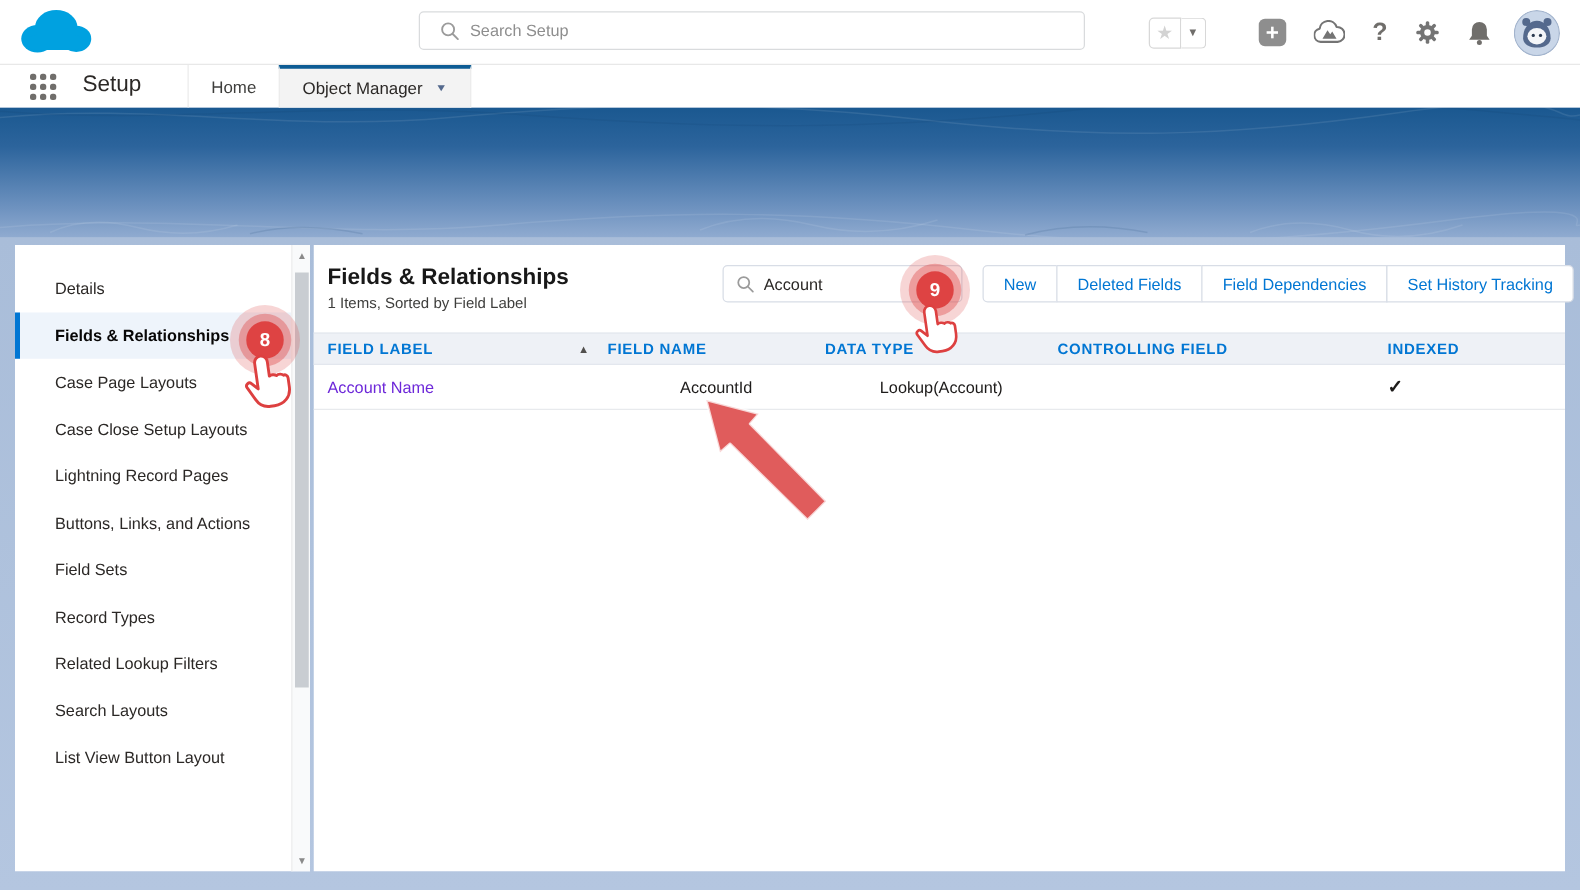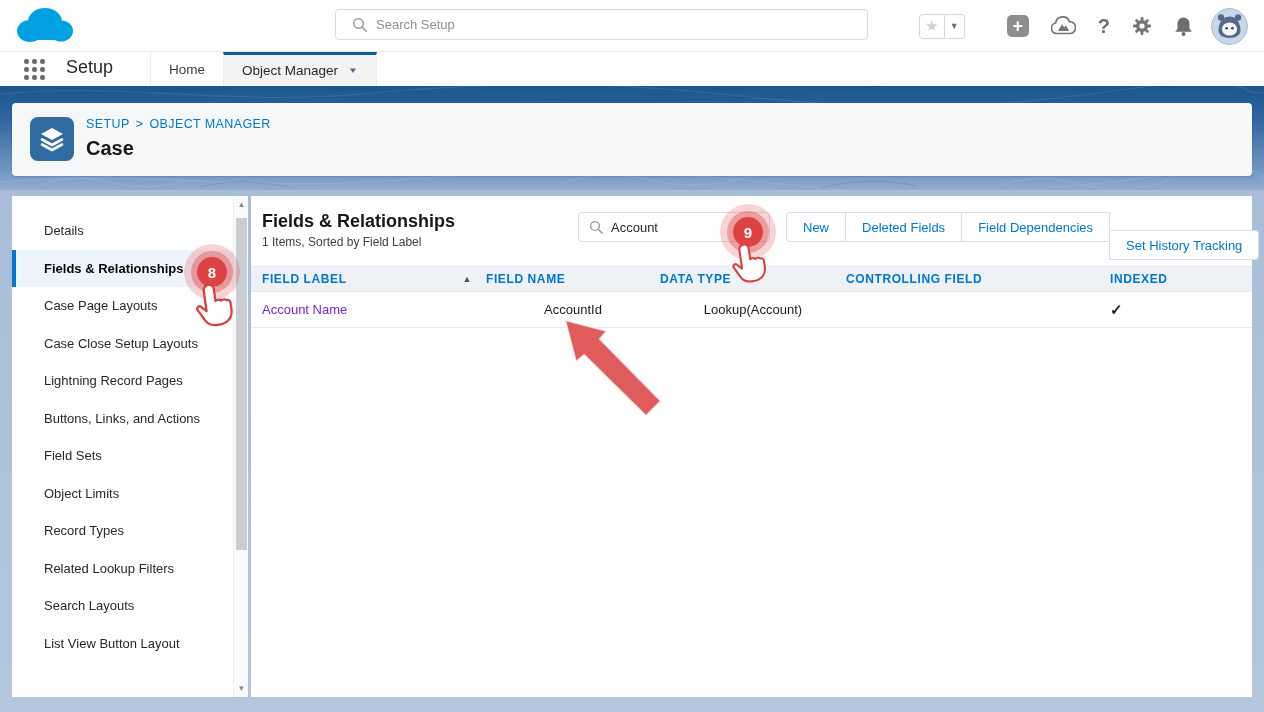--- a/index.html
+++ b/index.html
@@ -58,21 +58,21 @@
   .main-title { position:absolute; left:11px; top:15px; font-size:18px; font-weight:700; color:#181818; }
   .main-sub { position:absolute; left:11px; top:39px; font-size:12px; color:#3e3e3c; }
 
   .quick-find { position:absolute; left:327px; top:16px; width:192px; height:30px; border:1px solid #d8dde6; border-radius:4px; background:#fff; }
   .quick-find input { position:absolute; left:32px; top:0; width:150px; height:28px; border:none; outline:none; font-size:13px; color:#2b2826; font-family:"Liberation Sans", sans-serif; background:transparent; }
   .qf-glyph { position:absolute; left:10px; top:7px; }
 
   .actions { position:absolute; left:535px; top:16px; height:30px; display:flex; }
   .act-btn { height:30px; padding:0 16px; background:#fff; border:1px solid #d8dde6; margin-left:-1px; font-size:13px; color:#0176d3; display:flex; align-items:center; white-space:nowrap; cursor:pointer; font-family:"Liberation Sans", sans-serif; }
   .act-btn:first-child { border-radius:4px 0 0 4px; margin-left:0; }
-  .act-btn:last-child { border-radius:0 4px 4px 0;margin-top:18px; }
+  .act-btn:last-child { border-radius:0 4px 4px 0; }
 
   .ftable { position:absolute; left:0; top:70px; width:1001px; }
   .thead, .trow { display:grid; grid-template-columns:224px 174px 186px 264px auto; padding-left:11px; }
   .thead { height:26px; background:#eef1f6; border-top:1px solid #e3e7ee; border-bottom:1px solid #e3e7ee; }
   .th { font-size:12px; font-weight:700; color:#0176d3; letter-spacing:.6px; line-height:25px; }
   .th-first { display:flex; justify-content:space-between; align-items:center; padding-right:14px; }
   .sort-ic { font-size:9px; color:#514f4d; }
   .trow { height:36px; border-bottom:1px solid #e8eaed; font-size:13px; line-height:36px; }
   .cell-link { color:#6d28d9; cursor:pointer; }
   .cell { color:#1d1b1a;text-align:center; }
@@ -185,47 +185,33 @@
       <path d="M40 100 q30 -14 70 -4 q40 10 80 -2"></path>
       <path d="M560 98 q40 -16 90 -4 q50 12 100 -4"></path>
       <path d="M1000 100 q36 -14 80 -2 q44 12 90 -4"></path>
     </g>
     <g fill="none" stroke="rgba(16,58,104,0.25)" stroke-width="1.2">
       <path d="M0 3 C140 14 260 -6 420 6 S700 18 860 2 S1120 -4 1264 10"></path>
       <path d="M200 101 q40 -10 90 0"></path>
       <path d="M820 102 q46 -12 98 -2"></path>
     </g>
   </svg>
-  <div class="banner-card">
-    <div class="obj-icon">
-      <svg width="30" height="30" viewBox="0 0 30 30">
-        <path d="M15 4 L26 10 L15 16 L4 10 Z" fill="#fff"></path>
-        <path d="M5 15.5 L15 21 L25 15.5" fill="none" stroke="#fff" stroke-width="2.6" stroke-linecap="round" stroke-linejoin="round"></path>
-        <path d="M5 20.5 L15 26 L25 20.5" fill="none" stroke="#fff" stroke-width="2.6" stroke-linecap="round" stroke-linejoin="round"></path>
-      </svg>
-    </div>
-    <div class="crumbs">
-      <a>SETUP</a><span class="crumb-sep">&gt;</span><a>OBJECT MANAGER</a>
-    </div>
-    <div class="page-title">Case</div>
-  </div>
 </div>
 
 <div class="content-bg"></div>
 
 <div class="sidebar-card">
   <div class="sb-list">
     <div class="sb-item">Details</div>
     <div class="sb-item selected">Fields &amp; Relationships</div>
     <div class="sb-item">Case Page Layouts</div>
     <div class="sb-item">Case Close Setup Layouts</div>
     <div class="sb-item">Lightning Record Pages</div>
     <div class="sb-item">Buttons, Links, and Actions</div>
     <div class="sb-item">Field Sets</div>
-    <div class="sb-item">Object Limits</div>
     <div class="sb-item">Record Types</div>
     <div class="sb-item">Related Lookup Filters</div>
     <div class="sb-item">Search Layouts</div>
     <div class="sb-item">List View Button Layout</div>
   </div>
   <div class="sb-scroll">
     <div class="sb-up">▲</div>
     <div class="sb-thumb"></div>
     <div class="sb-down">▼</div>
   </div>

